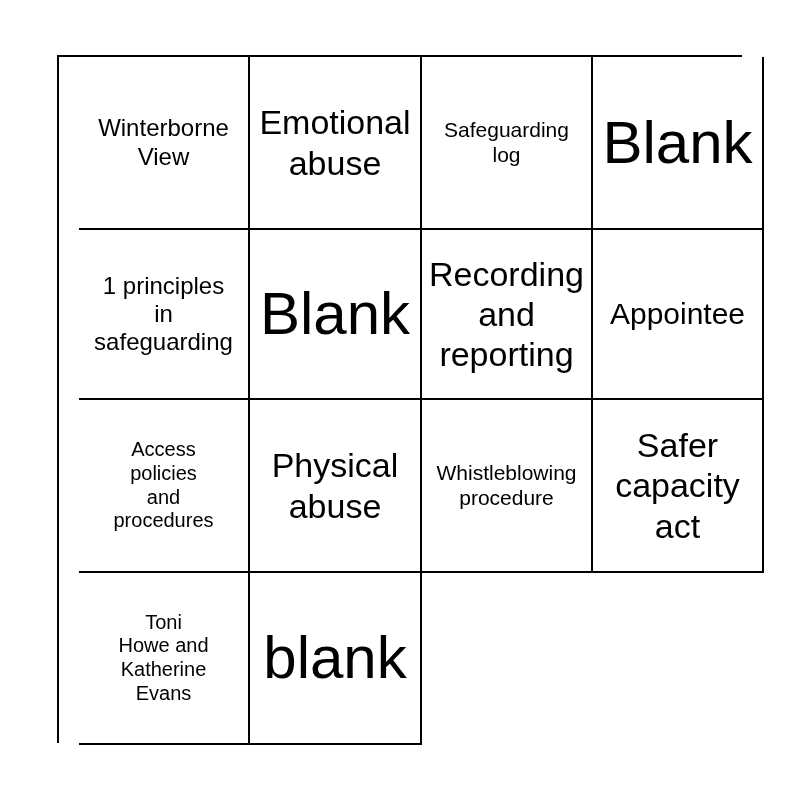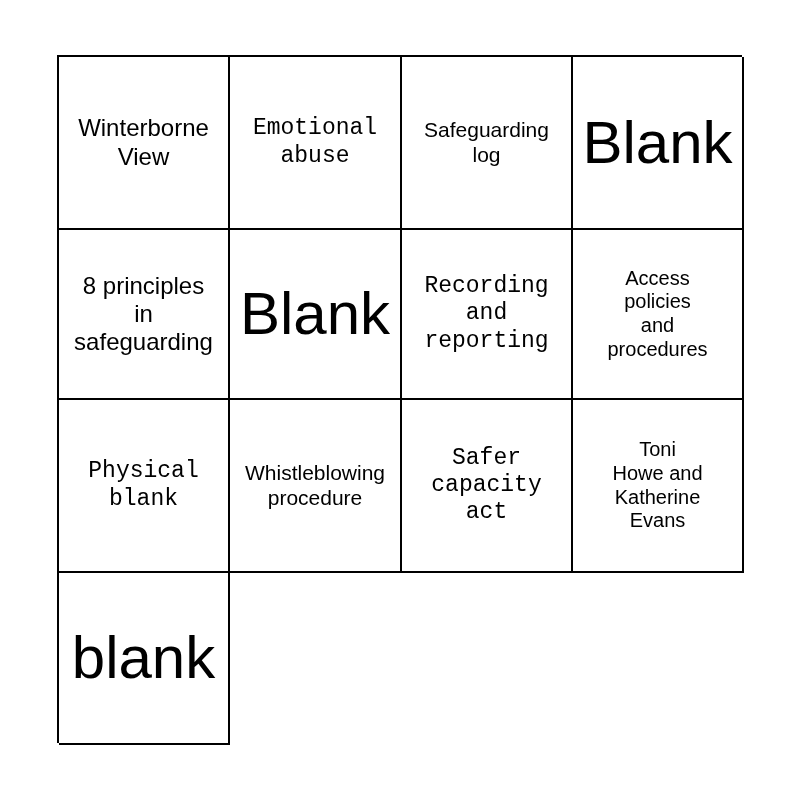--- a/index.html
+++ b/index.html
@@ -22,20 +22,21 @@
     top: 55px;
     width: 685px;
     height: 688px;
     display: grid;
     grid-template-columns: 171px 172px 171px 171px;
     grid-template-rows: 173px 170px 173px 172px;
     box-sizing: border-box;
     border-top: 2px solid #000000;
     border-left: 2px solid #000000;
     background: #ffffff;
+    padding-left: 20px;
   }
 
   .bingo-cell {
     box-sizing: border-box;
     border-right: 2px solid #000000;
     border-bottom: 2px solid #000000;
     background: #ffffff;
     display: flex;
     align-items: center;
     justify-content: center;
@@ -47,21 +48,21 @@
   .cell-text {
     display: block;
     width: 100%;
     line-height: 1.18;
     white-space: pre-line;
     word-wrap: break-word;
   }
 
   
   .sz-xl   { font-size: 60px; line-height: 1.1; }
-  .sz-lg   { font-size: 23px; font-family: Liberation Mono, monospace; }
+  .sz-lg   { font-size: 34px; }
   .sz-md   { font-size: 30px; }
   .sz-sm   { font-size: 20px; }
   .sz-xs   { font-size: 24px; }
   .sz-xxs  { font-size: 23px; }
   .sz-tiny { font-size: 21px; }
 </style>
 </head>
 <body>
 
 <div id="bingo-card">
@@ -74,41 +75,44 @@
 abuse</span>
     </div>
     <div class="bingo-cell">
       <span class="cell-text sz-tiny">Safeguarding
 log</span>
     </div>
     <div class="bingo-cell">
       <span class="cell-text sz-xl">Blank</span>
     </div>
     <div class="bingo-cell">
-      <span class="cell-text sz-xs">8 principles
+      <span class="cell-text sz-xs">1 principles
 in
 safeguarding</span>
     </div>
     <div class="bingo-cell">
       <span class="cell-text sz-xl">Blank</span>
     </div>
     <div class="bingo-cell">
       <span class="cell-text sz-lg">Recording
 and
 reporting</span>
     </div>
     <div class="bingo-cell">
+      <span class="cell-text sz-md">Appointee</span>
+    </div>
+    <div class="bingo-cell">
       <span class="cell-text sz-sm">Access
 policies
 and
 procedures</span>
     </div>
     <div class="bingo-cell">
       <span class="cell-text sz-lg">Physical
-blank</span>
+abuse</span>
     </div>
     <div class="bingo-cell">
       <span class="cell-text sz-tiny">Whistleblowing
 procedure</span>
     </div>
     <div class="bingo-cell">
       <span class="cell-text sz-lg">Safer
 capacity
 act</span>
     </div>

